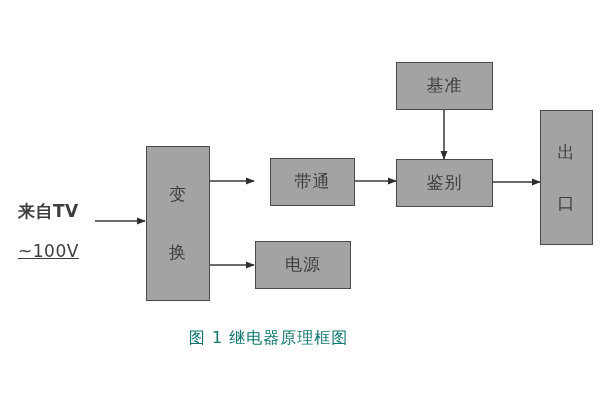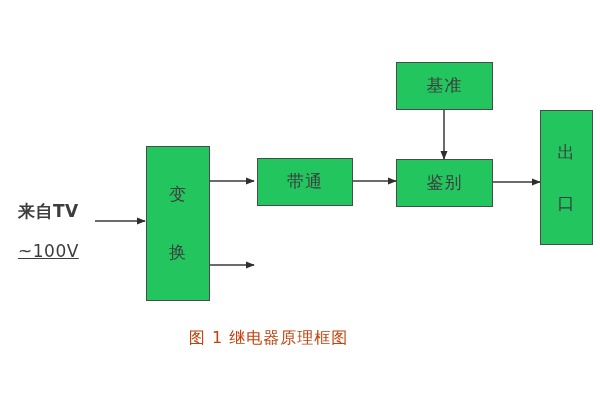--- a/index.html
+++ b/index.html
@@ -25,21 +25,21 @@
     position: absolute;
     left: 0;
     top: 0;
     width: 600px;
     height: 400px;
   }
   .blk {
     position: absolute;
     box-sizing: border-box;
     border: 1.4px solid #4a4a4a;
-    background: #22c55e;
+    background: #a3a3a3;
     display: flex;
     align-items: center;
     justify-content: center;
     color: #3a3a3a;
   }
   .blk-label {
     font-size: 17px;
     letter-spacing: 1px;
     line-height: 1.15;
     color: #3d3d3d;
@@ -65,21 +65,21 @@
     letter-spacing: 0.5px;
     white-space: nowrap;
   }
   #caption {
     position: absolute;
     left: 0;
     top: 328px;
     width: 537px;
     text-align: center;
     font-size: 16px;
-    color: #c2410c;
+    color: #0f766e;
     letter-spacing: 1px;
     white-space: nowrap;
   }
 </style>
 </head>
 <body>
 
 <div id="diagram-root">
 
   <svg class="canvas" viewBox="0 0 600 400" xmlns="http://www.w3.org/2000/svg">
@@ -103,24 +103,27 @@
   </svg>
 
   <div class="src-text" style="left:18px; top:200px;font-weight:bold;">来自TV</div>
   <div class="src-text" style="left:18px; top:241px;text-decoration:underline;">~100V</div>
 
   <div class="blk vert" id="box-bianhuan" style="left:146px; top:146px; width:64px; height:155px;">
     <span class="blk-label">变
 换</span>
   </div>
 
-  <div class="blk" style="left:257px; top:158px; width:96px; height:48px;">
+  <div class="blk" style="left:270px; top:158px; width:85px; height:48px;">
     <span class="blk-label">带通</span>
   </div>
 
+  <div class="blk" style="left:255px; top:241px; width:96px; height:48px;">
+    <span class="blk-label">电源</span>
+  </div>
 
   <div class="blk" style="left:396px; top:62px; width:97px; height:48px;">
     <span class="blk-label">基准</span>
   </div>
 
   <div class="blk" style="left:396px; top:159px; width:97px; height:48px;">
     <span class="blk-label">鉴别</span>
   </div>
 
   <div class="blk vert" id="box-chukou" style="left:540px; top:110px; width:53px; height:135px;">

